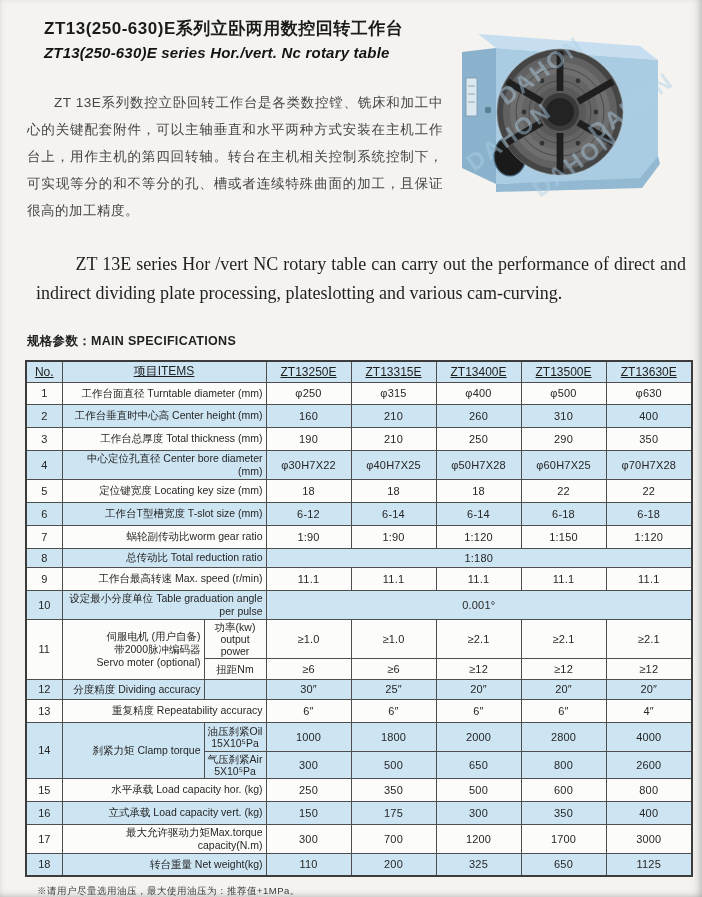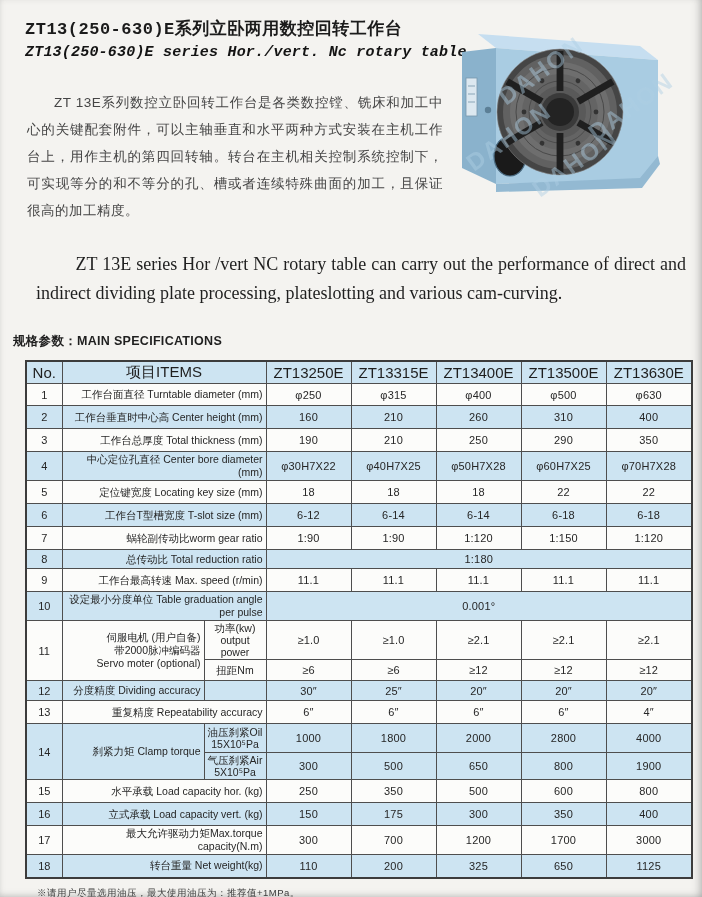--- a/index.html
+++ b/index.html
@@ -5,45 +5,45 @@
   * { margin:0; padding:0; box-sizing:border-box; }
   html,body { background:#888; }
   .page {
     position:relative; width:702px; height:897px; margin:0 auto;
     background:#f4f3f0; overflow:hidden; color:#2e2e2e;
     font-family:"Liberation Sans", sans-serif;
     box-shadow: inset -7px 0 9px -5px rgba(110,110,110,.45),
                 inset 0 -5px 7px -4px rgba(120,120,120,.35),
                 inset 3px 0 6px -4px rgba(150,150,150,.25);
   }
-  .header { padding:17px 0 0 25px;font-family:Liberation Mono, monospace; }
+  .header { padding:17px 0 0 44px; }
   .title-zh { font-size:17px; font-weight:bold; color:#1b1b1b; letter-spacing:.5px; }
   .title-en { font-size:15px; font-weight:bold; font-style:italic; color:#141414; margin-top:4px; letter-spacing:.2px; }
   .intro-zh {
     margin:28px 0 0 27px; width:416px;
     font-size:13.5px; line-height:27px; color:#454545;
     text-indent:2em; text-align:justify; letter-spacing:.5px;
   }
   .photo { position:absolute; left:448px; top:22px; width:232px; height:182px; }
   .intro-en {
     margin:26px 27px 0 36px; width:650px;
     font-family:"Liberation Serif", serif;
     font-size:18px; line-height:29px; color:#1f1f1f;
     text-indent:2.2em; text-align:justify;
   }
-  .specs-heading { margin:25px 0 0 13px; font-size:12.5px; font-weight:bold; color:#1f1f1f; letter-spacing:.3px; }
+  .specs-heading { margin:25px 0 0 27px; font-size:12.5px; font-weight:bold; color:#1f1f1f; letter-spacing:.3px; }
   table.specs {
     margin:10px 0 0 25px; width:666px;
     border-collapse:collapse; background:#fcfcfa;
     border:2px solid #3c3c3c;
     font-size:10.5px; color:#262626; table-layout:fixed;
   }
   table.specs th, table.specs td { border:1px solid #4e4e4e; padding:1px 3px; overflow:hidden; }
   table.specs thead tr { height:21px; }
-  table.specs th { background:var(--shade,#cde4f2); font-weight:normal; font-size:15px; color:#1e1e1e; }
+  table.specs th { background:var(--shade,#cde4f2); font-weight:normal; font-size:12px; color:#1e1e1e;text-decoration:underline; }
   tr.shade td { background:var(--shade,#cde4f2); }
   td.c-no { text-align:center; font-size:11px; }
   td.c-label { text-align:right; padding-left:6px; white-space:pre-line; line-height:13px; }
   td.c-sub { text-align:center; white-space:pre-line; line-height:12px; font-size:10.5px; }
   td.c-val, td.c-merged { text-align:center; font-size:11px; letter-spacing:.2px; }
   .notes { margin:7px 0 0 37px; font-size:9.5px; line-height:14px; color:#3a3a3a; letter-spacing:.5px; }
 </style>
 </head>
 <body>
 
@@ -291,21 +291,21 @@
           <td class="c-val">2800</td>
           <td class="c-val">4000</td>
         </tr>
         <tr class="shade" style="height: 27px;">
           <td class="c-sub">气压刹紧Air
 5X10⁵Pa</td>
           <td class="c-val">300</td>
           <td class="c-val">500</td>
           <td class="c-val">650</td>
           <td class="c-val">800</td>
-          <td class="c-val">1900</td>
+          <td class="c-val">2600</td>
         </tr>
         <tr style="height: 23px;">
           <td class="c-no">15</td>
           <td class="c-label" colspan="2">水平承载  Load capacity hor.  (kg)</td>
           <td class="c-val">250</td>
           <td class="c-val">350</td>
           <td class="c-val">500</td>
           <td class="c-val">600</td>
           <td class="c-val">800</td>
         </tr>

